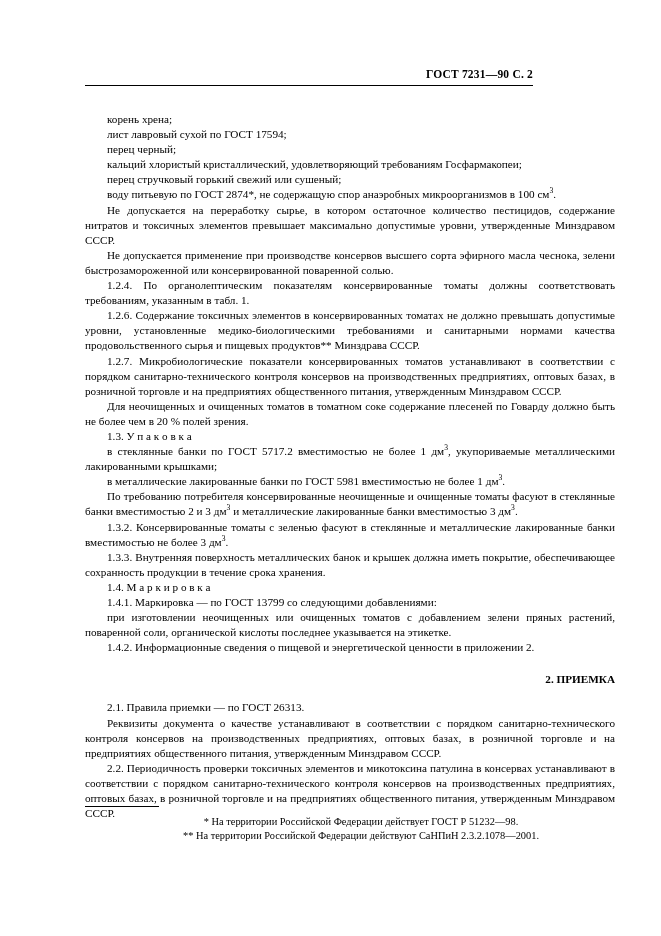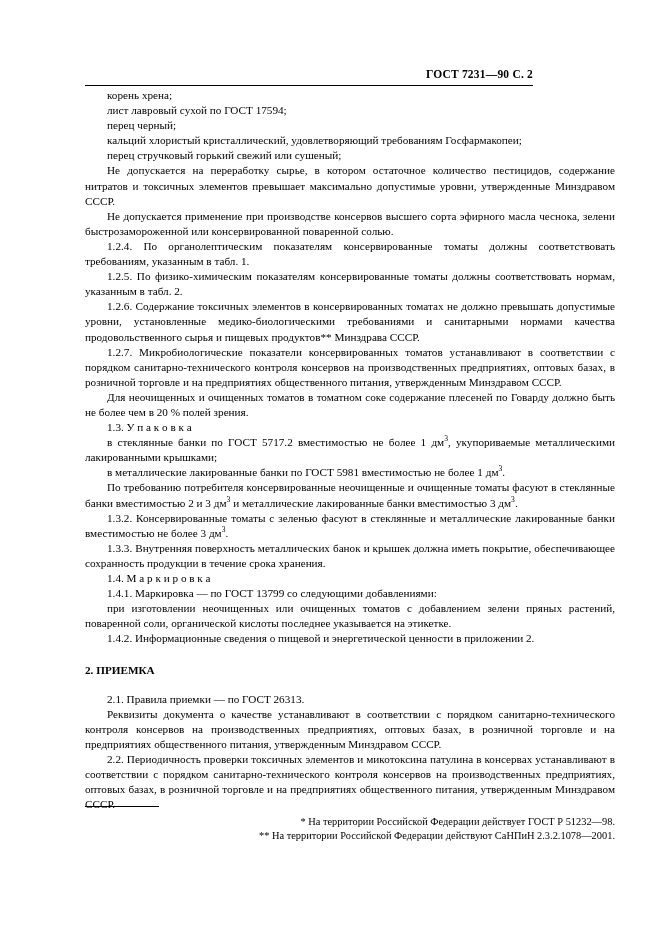--- a/index.html
+++ b/index.html
@@ -28,59 +28,59 @@
   .header-rule {
     position: absolute;
     top: 85px;
     left: 85px;
     right: 46px;
     border-bottom: 1px solid #000;
     height: 0;
   }
   .body-col {
     position: absolute;
-    top: 88px;
+    top: 112px;
     left: 85px;
     width: 530px;
   }
   p {
     margin: 0;
     font-size: 11.2px;
     line-height: 15.1px;
     text-align: justify;
     text-justify: inter-word;
   }
   p.ind {
     text-indent: 22px;
   }
   .section-title {
     margin-top: 17px;
     margin-bottom: 13px;
-    text-align: left;
+    text-align: right;
     font-size: 11.2px;
     font-weight: bold;
     text-indent: 0;
   }
   .footnotes {
     position: absolute;
     left: 85px;
     top: 806px;
     width: 530px;
   }
   .fn-rule {
     width: 74px;
     border-bottom: 1px solid #000;
     height: 0;
     margin-bottom: 8px;
   }
   .footnotes p {
     font-size: 10.4px;
     line-height: 14.4px;
     text-indent: 22px;
-    text-align: right;
+    text-align: center;
   }
   sup {
     font-size: 7.6px;
     vertical-align: super;
     line-height: 0;
   }
 </style>
 </head>
 <body>
 
@@ -90,26 +90,26 @@
   <div class="header-rule"></div>
 
   <div class="body-col">
 
     <p class="ind">корень хрена;</p>
     <p class="ind">лист лавровый сухой по ГОСТ 17594;</p>
     <p class="ind">перец черный;</p>
     <p class="ind">кальций хлористый кристаллический, удовлетворяющий требованиям Госфармакопеи;</p>
     <p class="ind">перец стручковый горький свежий или сушеный;</p>
 
+    <p class="ind"><span>воду питьевую по ГОСТ 2874*, не содержащую спор анаэробных микроорганизмов в 100 см</span><sup>3</sup><span>.</span></p>
 
     <p class="ind">Не допускается на переработку сырье, в котором остаточное количество пестицидов, содержание нитратов и токсичных элементов превышает максимально допустимые уровни, утвержденные Минздравом СССР.</p>
     <p class="ind">Не допускается применение при производстве консервов высшего сорта эфирного масла чеснока, зелени быстрозамороженной или консервированной поваренной солью.</p>
 
     <p class="ind">1.2.4. По органолептическим показателям консервированные томаты должны соответствовать требованиям, указанным в табл. 1.</p>
-    <p class="ind">1.2.5. По физико-химическим показателям консервированные томаты должны соответствовать нормам, указанным в табл. 2.</p>
     <p class="ind">1.2.6. Содержание токсичных элементов в консервированных томатах не должно превышать допустимые уровни, установленные медико-биологическими требованиями и санитарными нормами качества продовольственного сырья и пищевых продуктов** Минздрава СССР.</p>
     <p class="ind">1.2.7. Микробиологические показатели консервированных томатов устанавливают в соответствии с порядком санитарно-технического контроля консервов на производственных предприятиях, оптовых базах, в розничной торговле и на предприятиях общественного питания, утвержденным Минздравом СССР.</p>
 
     <p class="ind">Для неочищенных и очищенных томатов в томатном соке содержание плесеней по Говарду должно быть не более чем в 20 % полей зрения.</p>
 
     <p class="ind">1.3.  У п а к о в к а</p>
 
     <p class="ind"><span>в стеклянные банки по ГОСТ 5717.2 вместимостью не более 1 дм</span><sup>3</sup><span>, укупориваемые металлическими лакированными крышками;</span></p>
 
     <p class="ind"><span>в металлические лакированные банки по ГОСТ 5981 вместимостью не более 1 дм</span><sup>3</sup><span>.</span></p>

